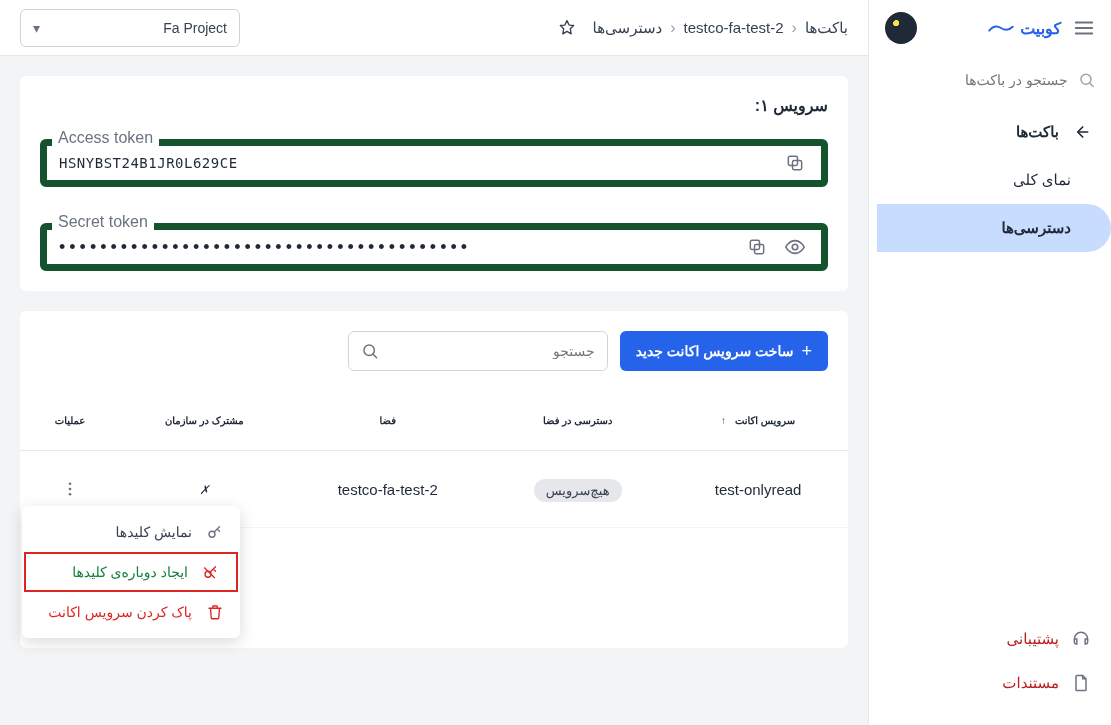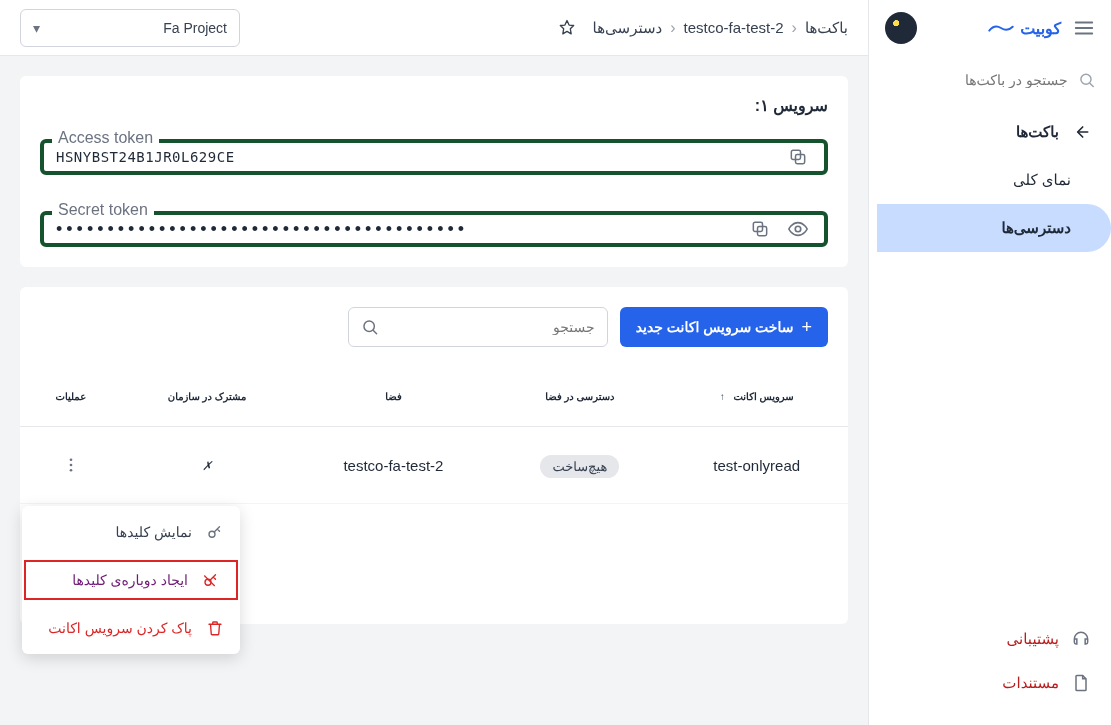--- a/index.html
+++ b/index.html
@@ -28,40 +28,40 @@
 .breadcrumb .sep { color: #9ca3af; font-size: 16px; }
 .star { margin-right: 8px; color: #374151; cursor: pointer; }
 .project-select { margin-right: auto; width: 220px; height: 38px; border: 1px solid #d1d5db; border-radius: 6px; display: flex; align-items: center; padding: 0 12px; color: #374151; cursor: pointer; justify-content: space-between; direction: ltr; }
 .project-select .caret { color: #6b7280; }
 .content { padding: 20px; overflow: auto; flex: 1; position: relative; }
 .card { background: #fff; border-radius: 6px; padding: 20px; }
 .key-title { font-size: 16px; font-weight: 600; margin-bottom: 24px; color: #1f2937; }
 .field-wrap { position: relative; margin-bottom: 36px; }
 .field-wrap:last-child { margin-bottom: 0; }
 .field-label { position: absolute; top: -10px; left: 12px; background: #fff; padding: 0 6px; font-size: 16px; color: #6b7280; direction: ltr; }
-.field { border: 4px solid #14532d; border-radius: 6px; height: 36px; display: flex; align-items: center; padding: 0 12px; gap: 10px; direction: ltr; }
+.field { border: 7px solid #14532d; border-radius: 6px; height: 48px; display: flex; align-items: center; padding: 0 12px; gap: 10px; direction: ltr; }
 .field .value { flex: 1; font-family: monospace; font-size: 14px; color: #1f2937; letter-spacing: 0.5px; white-space: nowrap; overflow: hidden; }
 .field .dots { flex: 1; font-size: 18px; letter-spacing: 4px; color: #1f2937; }
 .icon-btn { width: 28px; height: 28px; display: inline-flex; align-items: center; justify-content: center; cursor: pointer; color: #6b7280; border-radius: 4px; }
 .table-card { margin-top: 20px; background: #fff; border-radius: 6px; padding: 20px 0 0; }
 .table-toolbar { display: flex; align-items: center; gap: 12px; padding: 0 20px 20px; direction: rtl; }
 .btn-primary { background: #2563eb; color: #fff; border: none; height: 40px; padding: 0 16px; border-radius: 6px; display: inline-flex; align-items: center; gap: 8px; font-size: 14px; cursor: pointer; font-family: inherit; font-weight: 600; }
 .btn-primary .plus { font-size: 18px; font-weight: 300; }
 .search-box { display: flex; align-items: center; border: 1px solid #d1d5db; border-radius: 6px; height: 40px; padding: 0 12px; gap: 8px; width: 260px; direction: rtl; }
 .search-box input { border: none; outline: none; font-size: 14px; width: 100%; font-family: inherit; direction: rtl; color: #374151; }
 table { width: 100%; border-collapse: collapse; }
 th { padding: 24px 20px; font-weight: 600; font-size: 10px; color: #1f2937; text-align: center; border-bottom: 1px solid #e5e7eb; }
 th.with-sort { cursor: pointer; }
 th .sort-icon { margin-right: 6px; color: #374151; }
 td { padding: 24px 20px; text-align: center; font-size: 15px; color: #1f2937; border-bottom: 1px solid #f3f4f6; }
 .badge { background: #e5e7eb; color: #374151; padding: 4px 12px; border-radius: 12px; font-size: 13px; }
 .kebab { cursor: pointer; width: 28px; height: 28px; display: inline-flex; align-items: center; justify-content: center; }
 .context-menu { position: absolute; width: 218px; background: #fff; border-radius: 6px; box-shadow: 0 4px 16px rgba(0,0,0,0.15); padding: 6px 0; z-index: 50; }
 .context-item { height: 40px; display: flex; align-items: center; padding: 0 16px; gap: 14px; cursor: pointer; font-size: 14px; color: #374151; direction: rtl; }
-.context-item.highlight { color: #701a75; border: 2px solid #dc2626; margin: 8px 2px; }
+.context-item.highlight { color: #15803d; border: 2px solid #dc2626; margin: 0 2px; }
 .context-item.danger { color: #dc2626; }
 .context-item .ci-icon { width: 18px; color: inherit; display: inline-flex; align-items: center; justify-content: center; }
 svg { display: block; }
 .nox { font-family: monospace; font-style: italic; }
 </style>
 </head>
 <body>
 
 <div class="app">
   <aside class="sidebar">
@@ -201,21 +201,21 @@
               </th>
               <th>دسترسی در فضا</th>
               <th>فضا</th>
               <th>مشترک در سازمان</th>
               <th>عملیات</th>
             </tr>
           </thead>
           <tbody>
             <tr>
               <td>test-onlyread</td>
-              <td><span class="badge">هیچ‌ساخت</span></td>
+              <td><span class="badge">هیچ‌سرویس</span></td>
               <td>testco-fa-test-2</td>
               <td><span class="nox">✗</span></td>
               <td>
                 <span class="kebab">
                   <svg width="18" height="18" viewBox="0 0 24 24">
                       <circle cx="12" cy="5" r="1.8" fill="#6b7280"></circle>
                       <circle cx="12" cy="12" r="1.8" fill="#6b7280"></circle>
                       <circle cx="12" cy="19" r="1.8" fill="#6b7280"></circle>
                     </svg>
                 </span>

